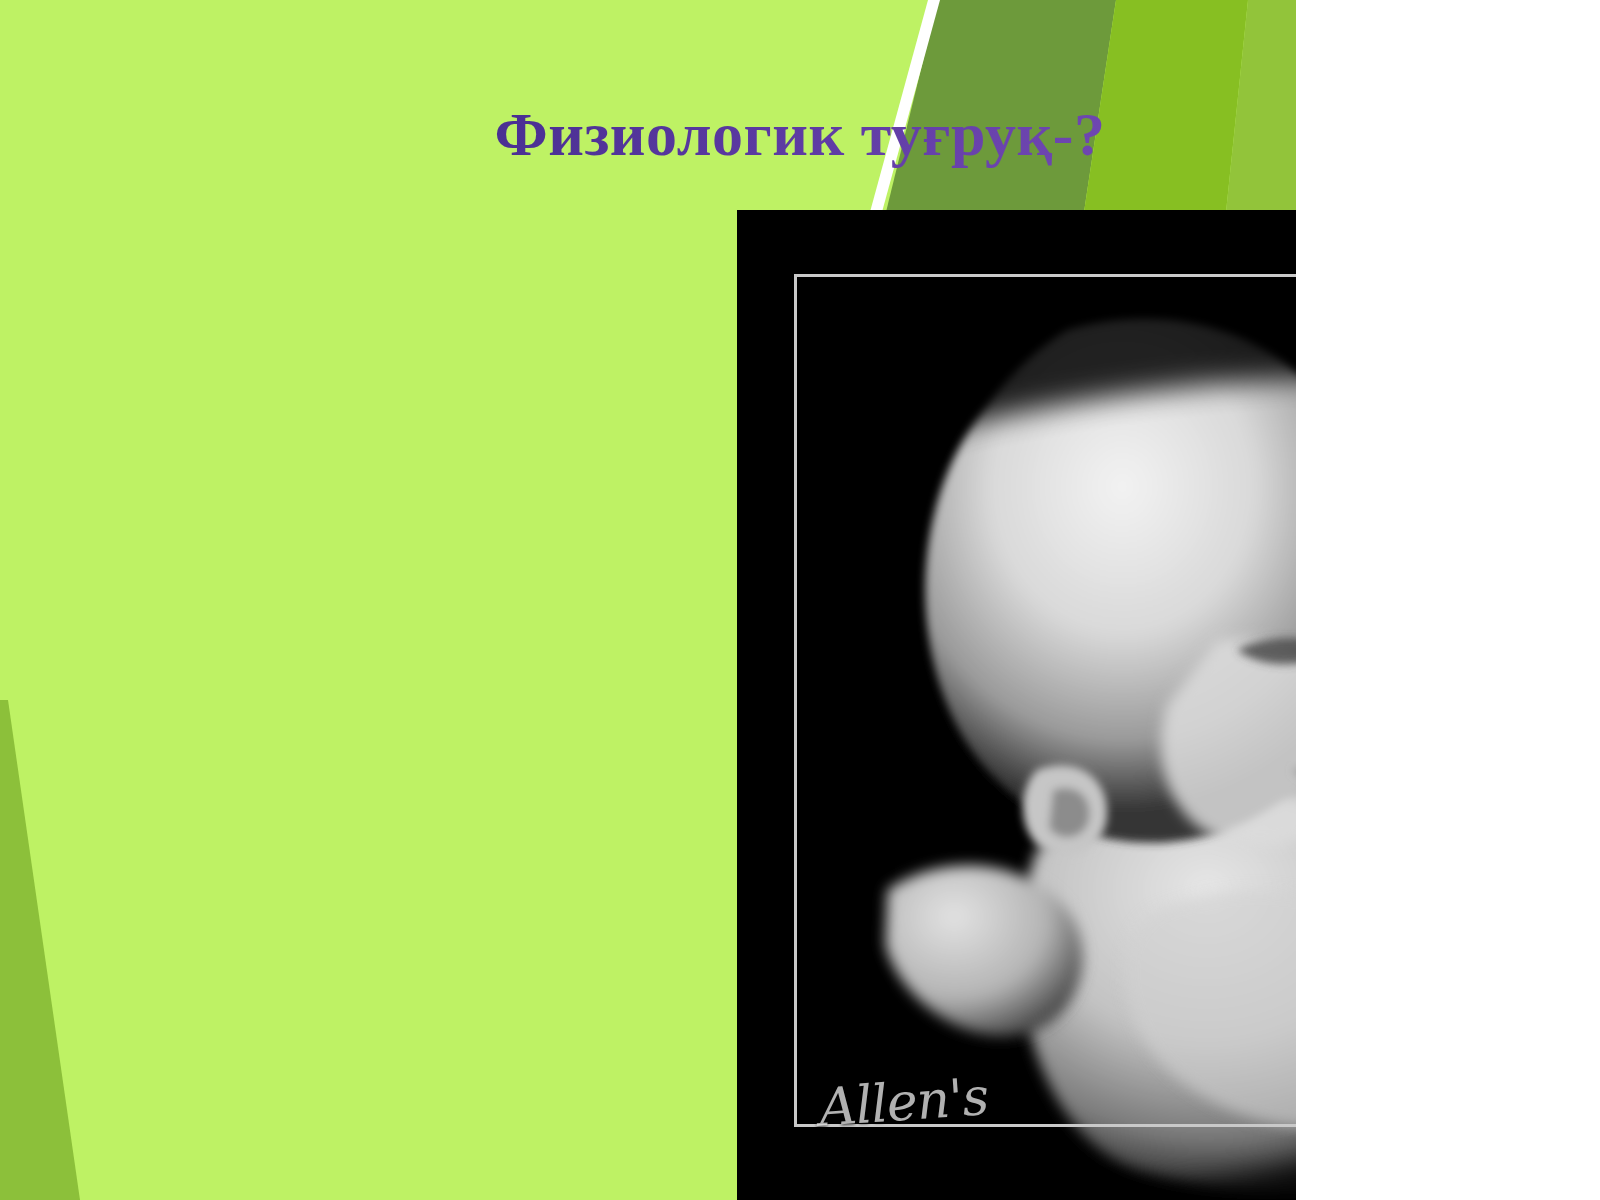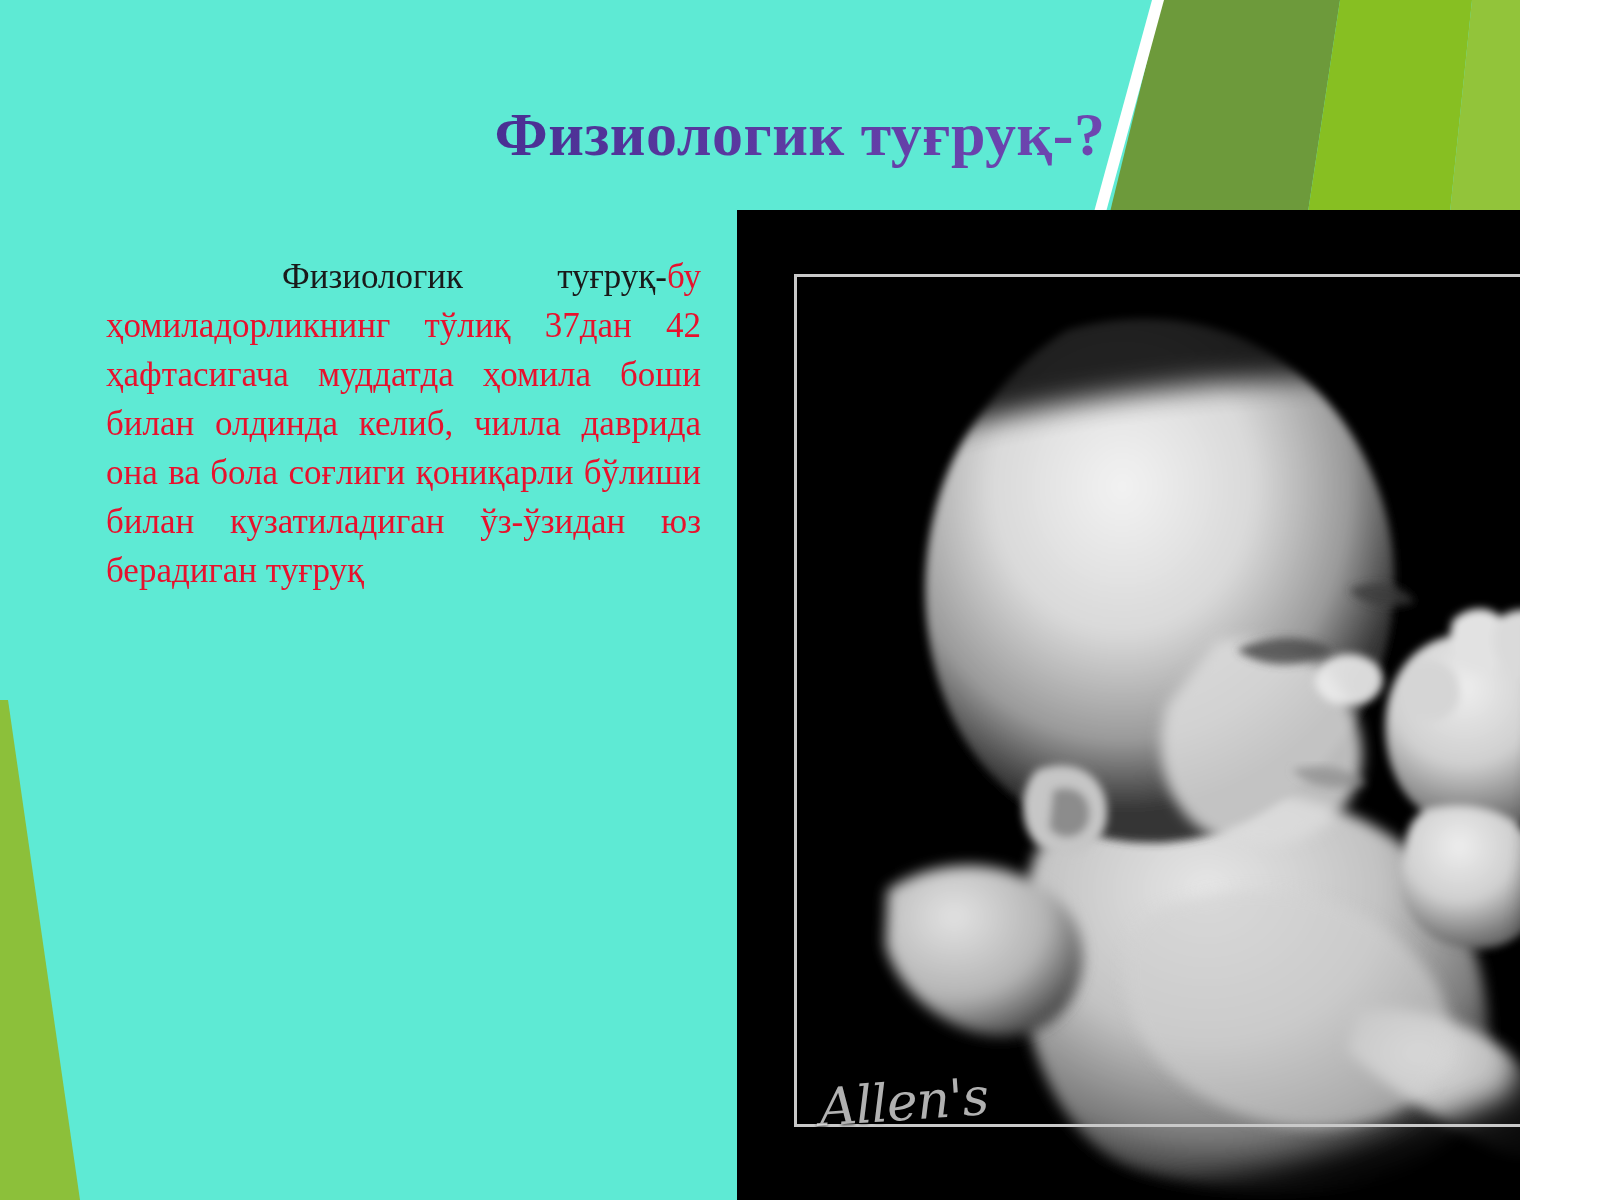--- a/index.html
+++ b/index.html
@@ -3,23 +3,23 @@
 <meta charset="utf-8">
 <title>Физиологик туғруқ-?</title>
 <style>
   html, body {
     margin: 0;
     padding: 0;
     background: #ffffff;
   }
   #slide {
     position: relative;
-    width: 1520px;
+    width: 1296px;
     height: 1200px;
-    background: #5eead4;
+    background: #bef264;
     overflow: hidden;
     font-family: "Liberation Serif", "DejaVu Serif", serif;
   }
 
   
   .deco {
     position: absolute;
     pointer-events: none;
   }
   #deco-top-right {
@@ -132,23 +132,20 @@
     <polygon points="432,0 480,0 480,212 410,212" fill="#92c43a"></polygon>
     <polygon points="112,0 124,0 66,212 54,212" fill="#ffffff"></polygon>
   </svg>
 
   <svg class="deco" id="deco-bottom-left" viewBox="0 0 260 500" preserveAspectRatio="none" aria-hidden="true">
     <polygon points="0,0 8,0 80,500 0,500" fill="#8cc03a"></polygon>
   </svg>
 
   <h1 id="slide-title">Физиологик туғруқ-?</h1>
 
-  <div id="body-text">
-    <span class="indent"></span><span class="lead">Физиологик туғруқ-</span><span class="highlight">бу ҳомиладорликнинг тўлиқ 37дан 42 ҳафтасигача муддатда ҳомила боши билан олдинда келиб, чилла даврида она ва бола соғлиги қониқарли бўлиши билан кузатиладиган ўз-ўзидан юз берадиган туғруқ</span>
-  </div>
 
   <div id="photo-panel">
 
     <svg id="baby-photo" viewBox="0 0 863 990" preserveAspectRatio="none" aria-hidden="true">
       <defs>
         <radialGradient id="headGrad" cx="42%" cy="32%" r="62%">
           <stop offset="0%" stop-color="#f2f2f2"></stop>
           <stop offset="45%" stop-color="#d9d9d9"></stop>
           <stop offset="78%" stop-color="#9a9a9a"></stop>
           <stop offset="100%" stop-color="#343434"></stop>

